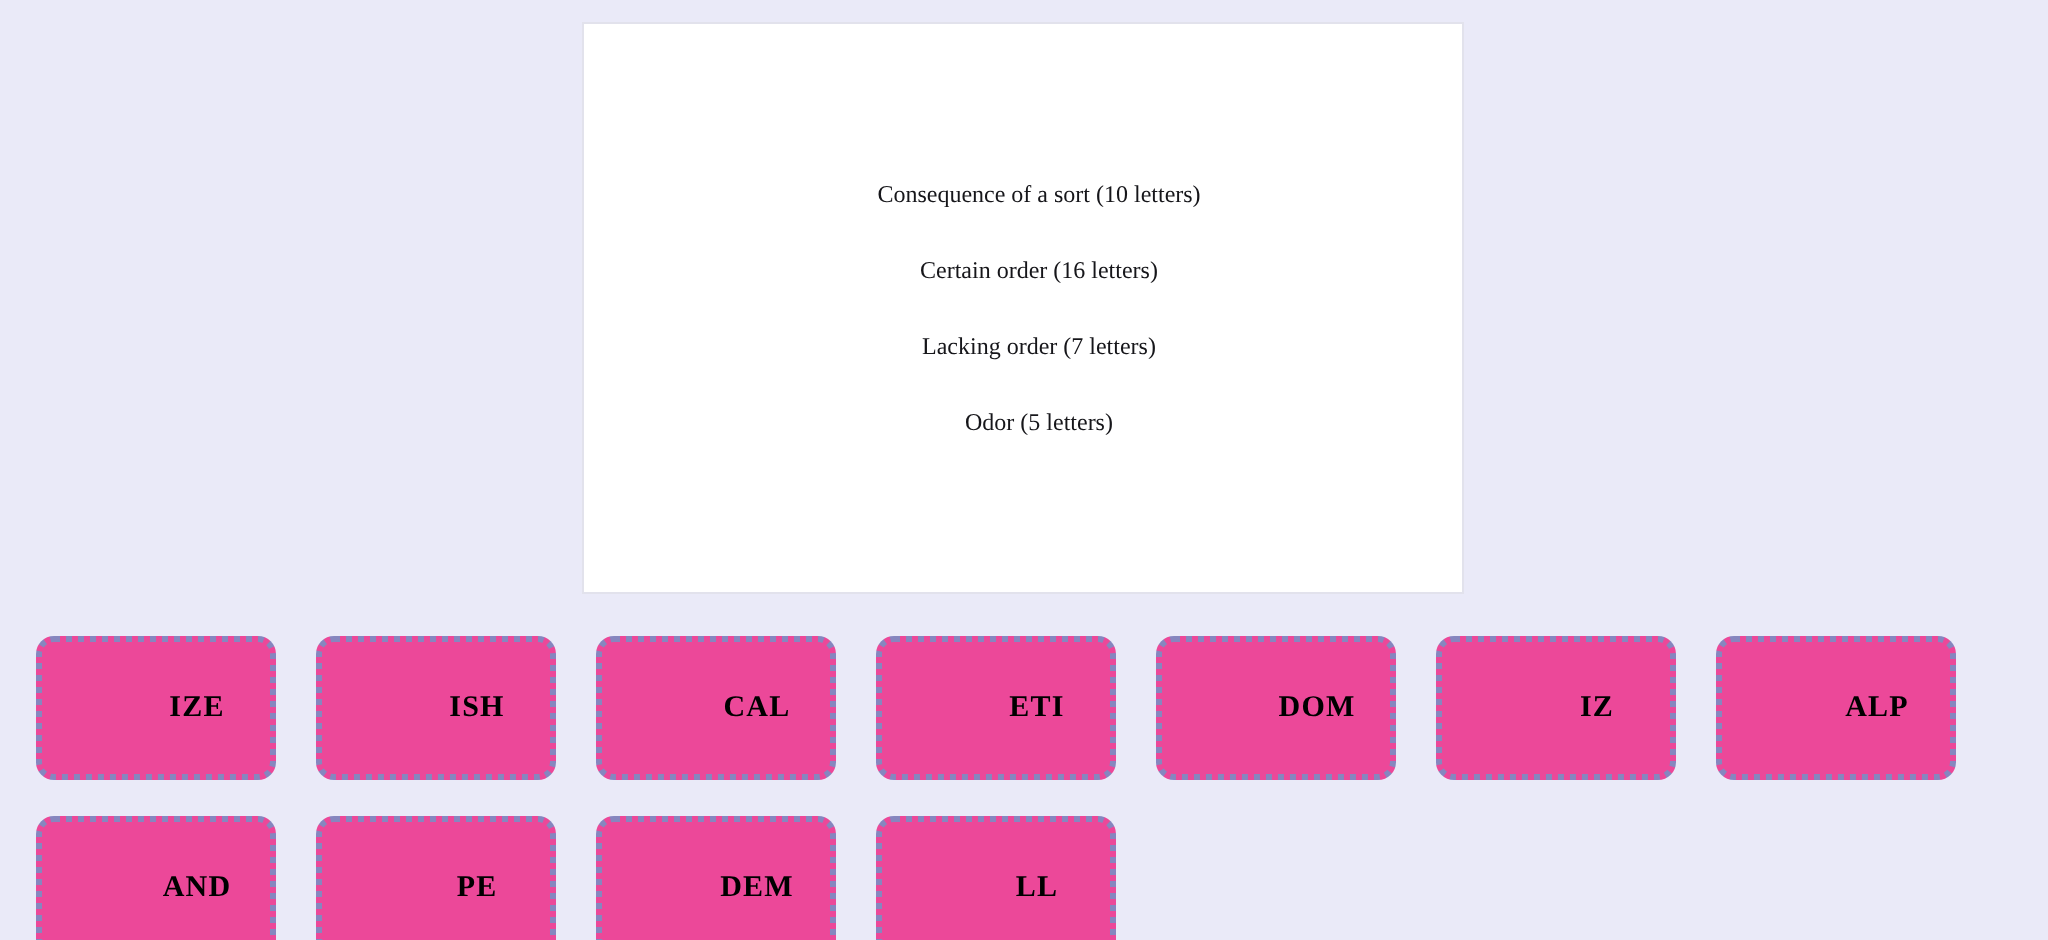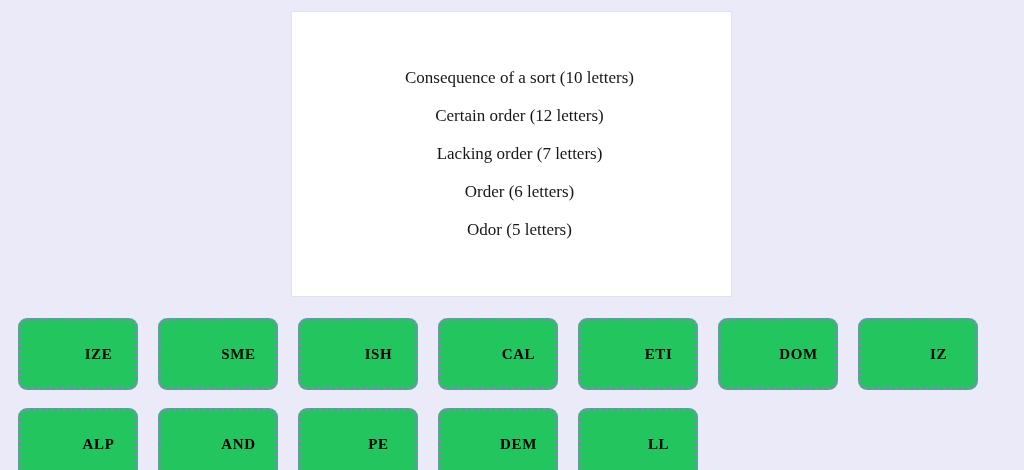--- a/index.html
+++ b/index.html
@@ -30,21 +30,21 @@
     border: 1px solid #e2e2ec;
     box-sizing: border-box;
     display: flex;
     flex-direction: column;
     align-items: center;
     justify-content: center;
     gap: 0;
   }
   .clue-line {
     font-family: "Liberation Serif", "DejaVu Serif", serif;
-    font-size: 17px;
+    font-size: 12px;
     line-height: 38px;
     color: #16161a;
     text-align: left;
     white-space: nowrap;
     margin-left: 16px;
   }
 
   
   .tile-grid {
     position: absolute;
@@ -52,21 +52,21 @@
     top: 318px;
     width: 960px;
     display: grid;
     grid-template-columns: repeat(7, 120px);
     column-gap: 20px;
     row-gap: 18px;
   }
   .tile {
     height: 72px;
     box-sizing: border-box;
-    background: #22c55e;
+    background: #ec4899;
     border: 3px dotted #8686bf;
     border-radius: 9px;
     display: flex;
     align-items: center;
     justify-content: center;
     cursor: pointer;
     padding-left: 41px;
   }
   .tile-label {
     font-family: "Liberation Serif", "DejaVu Serif", serif;
@@ -77,32 +77,28 @@
     user-select: none;
   }
 </style>
 </head>
 <body>
 
 <div id="app">
 
   <div class="clue-card">
     <div class="clue-line">Consequence of a sort (10 letters)</div>
-    <div class="clue-line">Certain order (12 letters)</div>
+    <div class="clue-line">Certain order (16 letters)</div>
     <div class="clue-line">Lacking order (7 letters)</div>
-    <div class="clue-line">Order (6 letters)</div>
     <div class="clue-line">Odor (5 letters)</div>
   </div>
 
   <div class="tile-grid">
     <div class="tile">
       <span class="tile-label">IZE</span>
-    </div>
-    <div class="tile">
-      <span class="tile-label">SME</span>
     </div>
     <div class="tile">
       <span class="tile-label">ISH</span>
     </div>
     <div class="tile">
       <span class="tile-label">CAL</span>
     </div>
     <div class="tile">
       <span class="tile-label">ETI</span>
     </div>

